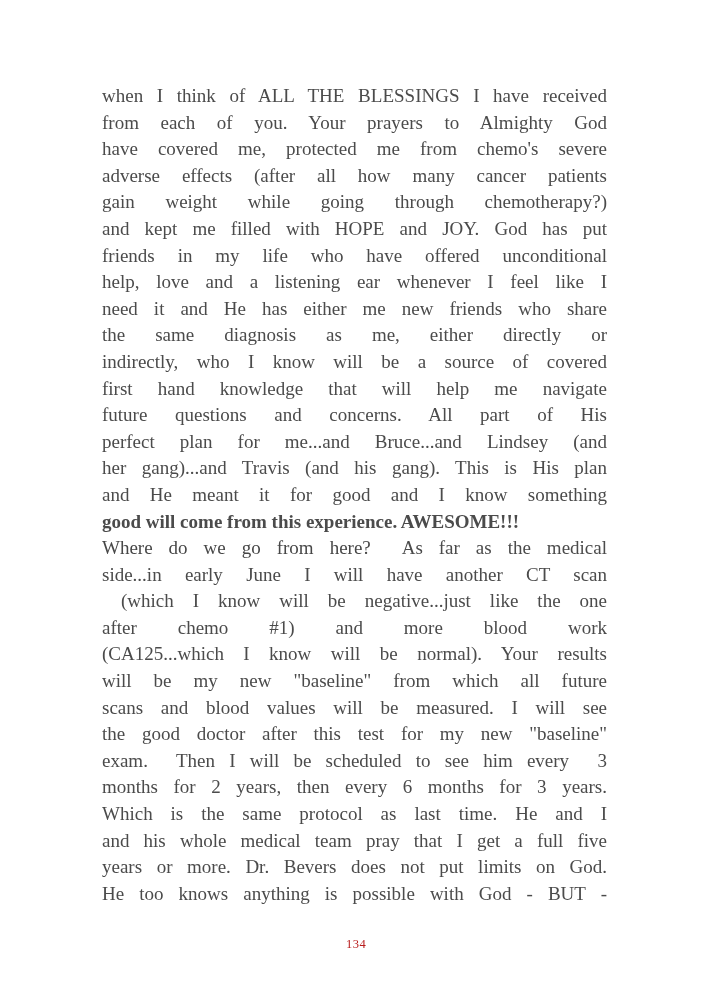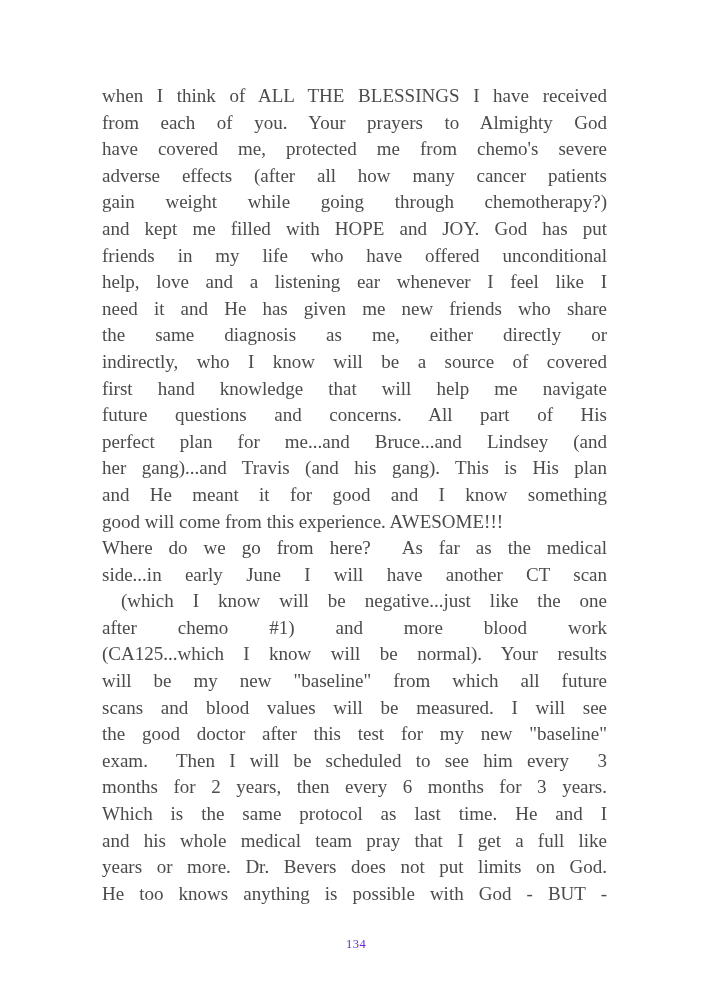--- a/index.html
+++ b/index.html
@@ -26,68 +26,69 @@
   }
   .line {
     height: 26.6px;
     overflow: hidden;
     text-align: justify;
     text-align-last: justify;
   }
   .line.para-end {
     text-align: right;
     text-align-last: left;
+    font-weight: bold;
   }
   .heading-bold {
     font-weight: normal;
     color: #474747;
   }
   .page-number {
     position: absolute;
     left: 0;
     right: 10px;
     top: 937px;
     text-align: center;
     font-size: 12.5px;
-    color: #6d28d9;
+    color: #b91c1c;
     letter-spacing: 0.5px;
     margin-left: 13px;
   }
 </style>
 </head>
 <body>
 
 <div class="page">
   <div class="text-block">
     <div class="line">when I think of ALL THE BLESSINGS I have received</div>
     <div class="line">from each of you. Your prayers to Almighty God</div>
     <div class="line">have covered me, protected me from chemo's severe</div>
     <div class="line">adverse effects (after all how many cancer patients</div>
     <div class="line">gain weight while going through chemotherapy?)</div>
     <div class="line">and kept me filled with HOPE and JOY. God has put</div>
     <div class="line">friends in my life who have offered unconditional</div>
     <div class="line">help, love and a listening ear whenever I feel like I</div>
-    <div class="line">need it and He has given me new friends who share</div>
+    <div class="line">need it and He has either me new friends who share</div>
     <div class="line">the same diagnosis as me, either directly or</div>
     <div class="line">indirectly, who I know will be a source of covered</div>
     <div class="line">first hand knowledge that will help me navigate</div>
     <div class="line">future questions and concerns. All part of His</div>
     <div class="line">perfect plan for me...and Bruce...and Lindsey (and</div>
     <div class="line">her gang)...and Travis (and his gang). This is His plan</div>
     <div class="line">and He meant it for good and I know something</div>
     <div class="line para-end">good will come from this experience. AWESOME!!!</div>
     <div class="line"><span class="heading-bold">Where do we go from here?</span><span>&nbsp; As far as the medical</span></div>
     <div class="line">side...in early June I will have another CT scan</div>
     <div class="line">&nbsp;(which I know will be negative...just like the one</div>
     <div class="line">after chemo #1) and more blood work</div>
     <div class="line">(CA125...which I know will be normal). Your results</div>
     <div class="line">will be my new "baseline" from which all future</div>
     <div class="line">scans and blood values will be measured. I will see</div>
     <div class="line">the good doctor after this test for my new "baseline"</div>
     <div class="line">exam.&nbsp; Then I will be scheduled to see him every &nbsp;3</div>
     <div class="line">months for 2 years, then every 6 months for 3 years.</div>
     <div class="line">Which is the same protocol as last time. He and I</div>
-    <div class="line">and his whole medical team pray that I get a full like</div>
+    <div class="line">and his whole medical team pray that I get a full five</div>
     <div class="line">years or more. Dr. Bevers does not put limits on God.</div>
     <div class="line">He too knows anything is possible with God - BUT -</div>
   </div>
   <div class="page-number">134</div>
 </div>
 
 </body></html>

